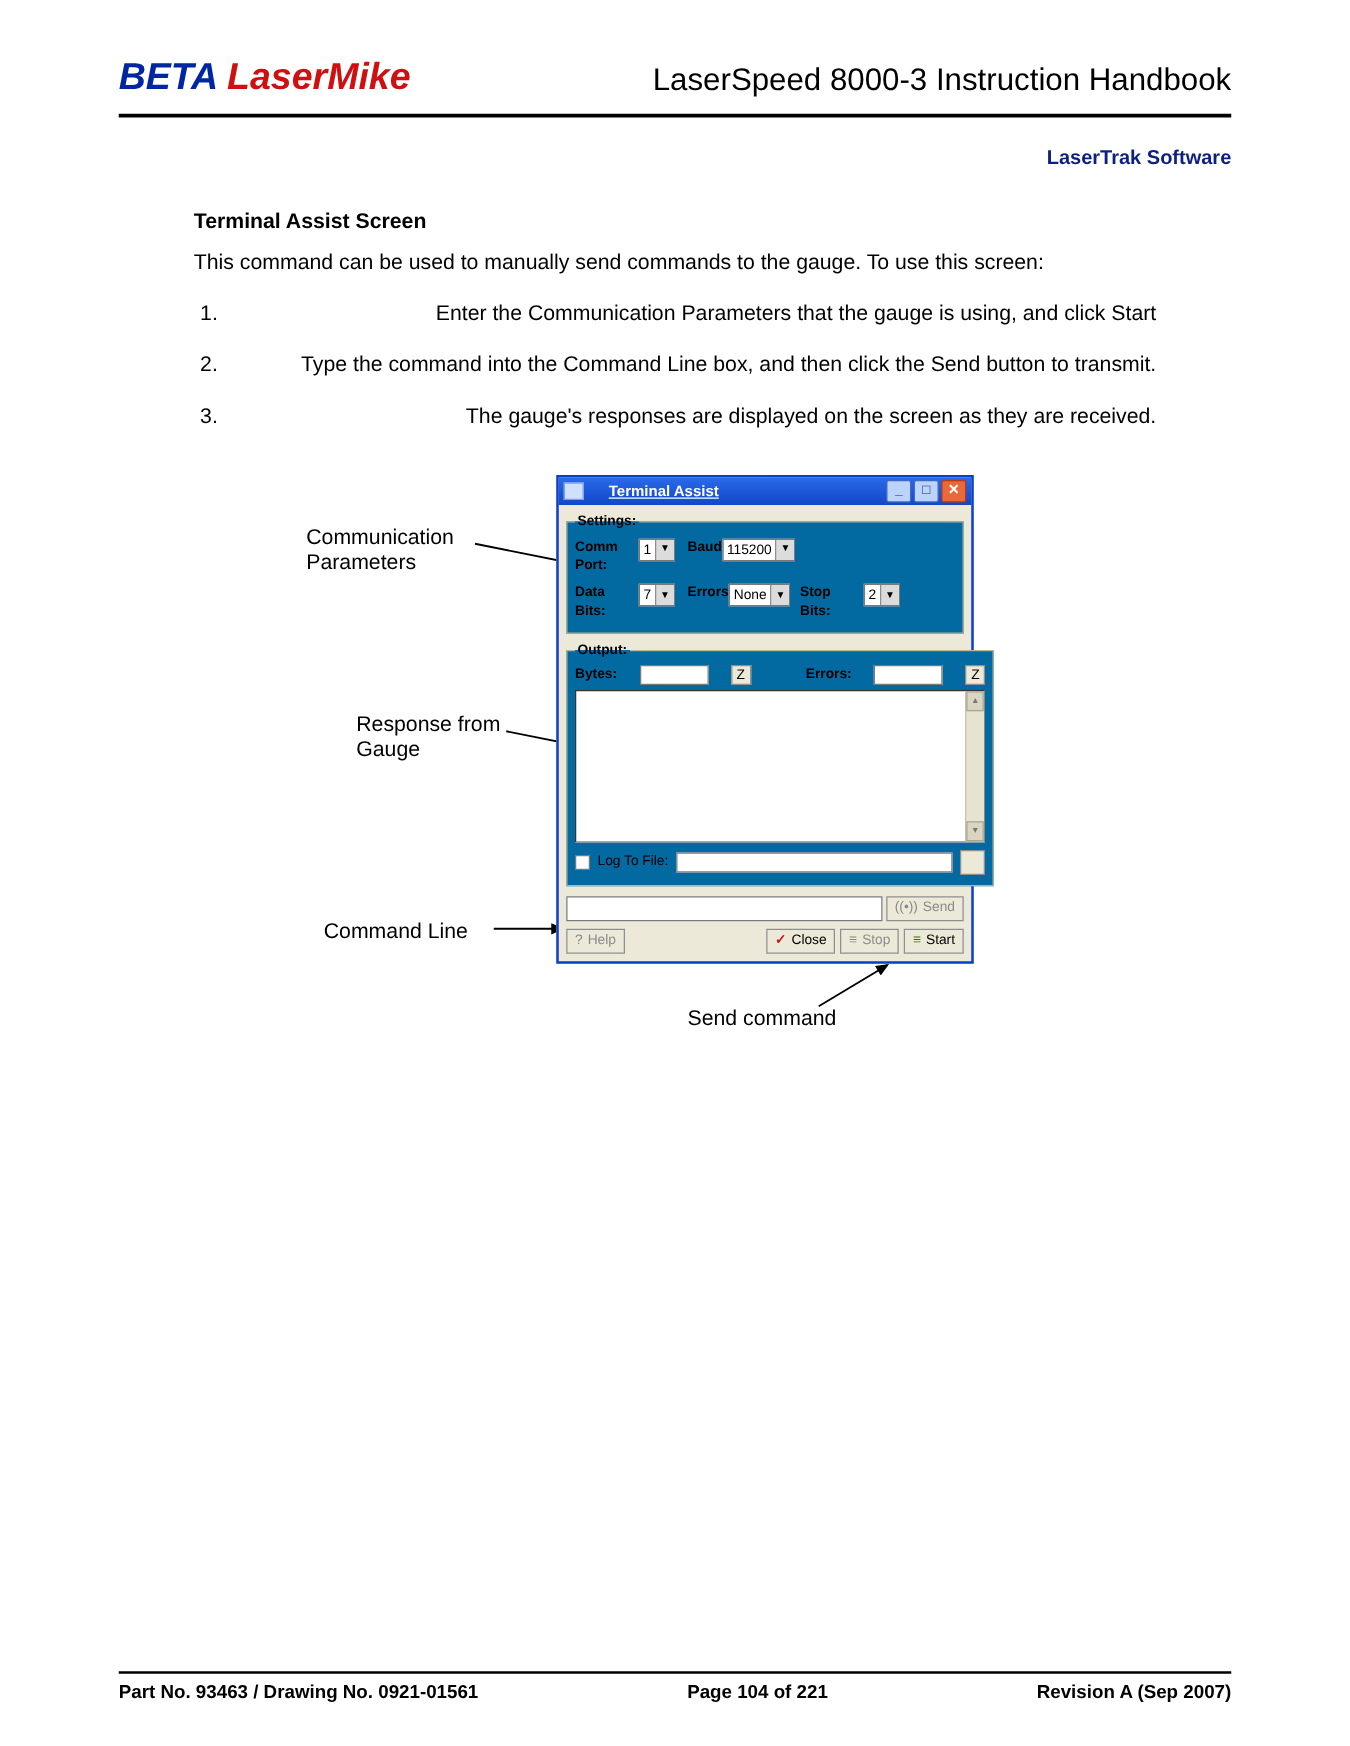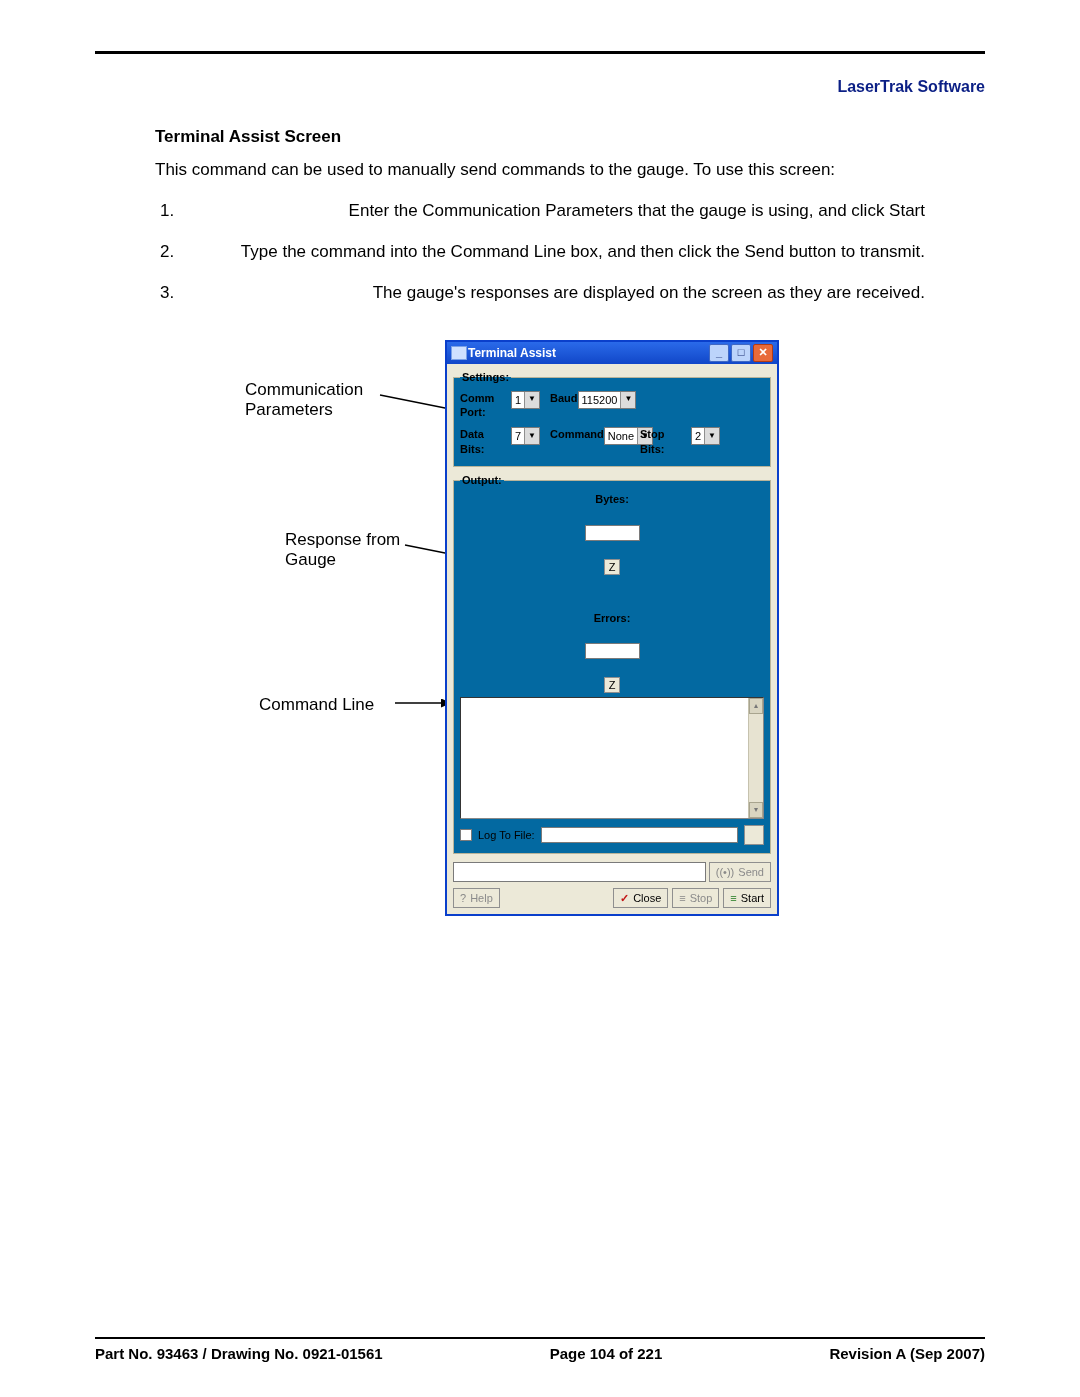--- a/index.html
+++ b/index.html
@@ -109,21 +109,22 @@
     display: flex;
     align-items: center;
     justify-content: space-between;
     padding: 2px 4px;
     font-weight: bold;
     font-size: 12px;
   }
   .titlebar .left {
     display: flex;
     align-items: center;
-    gap: 1px;
+    gap: 20px;
+    text-decoration: underline;
   }
   .titlebar .icon {
     width: 14px; height: 12px;
     background: #cfe1ff;
     border: 1px solid #7aa1e6;
   }
   .titlebar .btns {
     display: flex;
     gap: 2px;
   }
@@ -313,20 +314,27 @@
   }
   .ico-red  { color: #c31717; font-weight: bold; }
   .ico-grn  { color: #1e7a1e; }
   .ico-gray { color: #888; }
 </style>
 </head>
 <body>
 
 <div class="page">
 
+  <div class="header">
+    <div class="logo">
+      <span class="beta">BETA</span>
+      <span class="lm">LaserMike</span>
+    </div>
+    <div class="doctitle">LaserSpeed 8000-3 Instruction Handbook</div>
+  </div>
   <hr class="top-rule">
   <div class="subheader">LaserTrak Software</div>
 
   <div class="content">
     <div class="section-title">Terminal Assist Screen</div>
     <div class="intro">This command can be used to manually send commands to the gauge.  To use this screen:</div>
     <ol class="steps">
       <li>Enter the Communication Parameters that the gauge is using, and click Start</li>
       <li>Type the command into the Command Line box, and then click the Send button to transmit.</li>
       <li>The gauge's responses are displayed on the screen as they are received.</li>
@@ -386,39 +394,39 @@
             </div>
             <div class="row" style="margin-top:6px;">
               <div class="field" style="width:80px;">
                 <span class="lbl">Data Bits:</span>
                 <div class="select">
                   <span class="val">7</span>
                   <span class="arrow">▼</span>
                 </div>
               </div>
               <div class="field" style="width:80px;">
-                <span class="lbl">Command</span>
+                <span class="lbl">Errors</span>
                 <div class="select">
                   <span class="val">None</span>
                   <span class="arrow">▼</span>
                 </div>
               </div>
               <div class="field" style="width:80px;">
                 <span class="lbl">Stop Bits:</span>
                 <div class="select">
                   <span class="val">2</span>
                   <span class="arrow">▼</span>
                 </div>
               </div>
             </div>
           </fieldset>
 
           <fieldset class="group">
             <legend>Output:</legend>
-            <div class="inline" style="gap:18px;flex-direction:column;">
+            <div class="inline" style="gap:18px;">
               <span class="lbl2">Bytes:</span>
               <span class="txt" style="width:55px;"></span>
               <span class="smallbtn">Z</span>
               <span style="width:8px;"></span>
               <span class="lbl2">Errors:</span>
               <span class="txt" style="width:55px;"></span>
               <span class="smallbtn">Z</span>
             </div>
             <div class="response-area">
               <div class="scrollbar">

